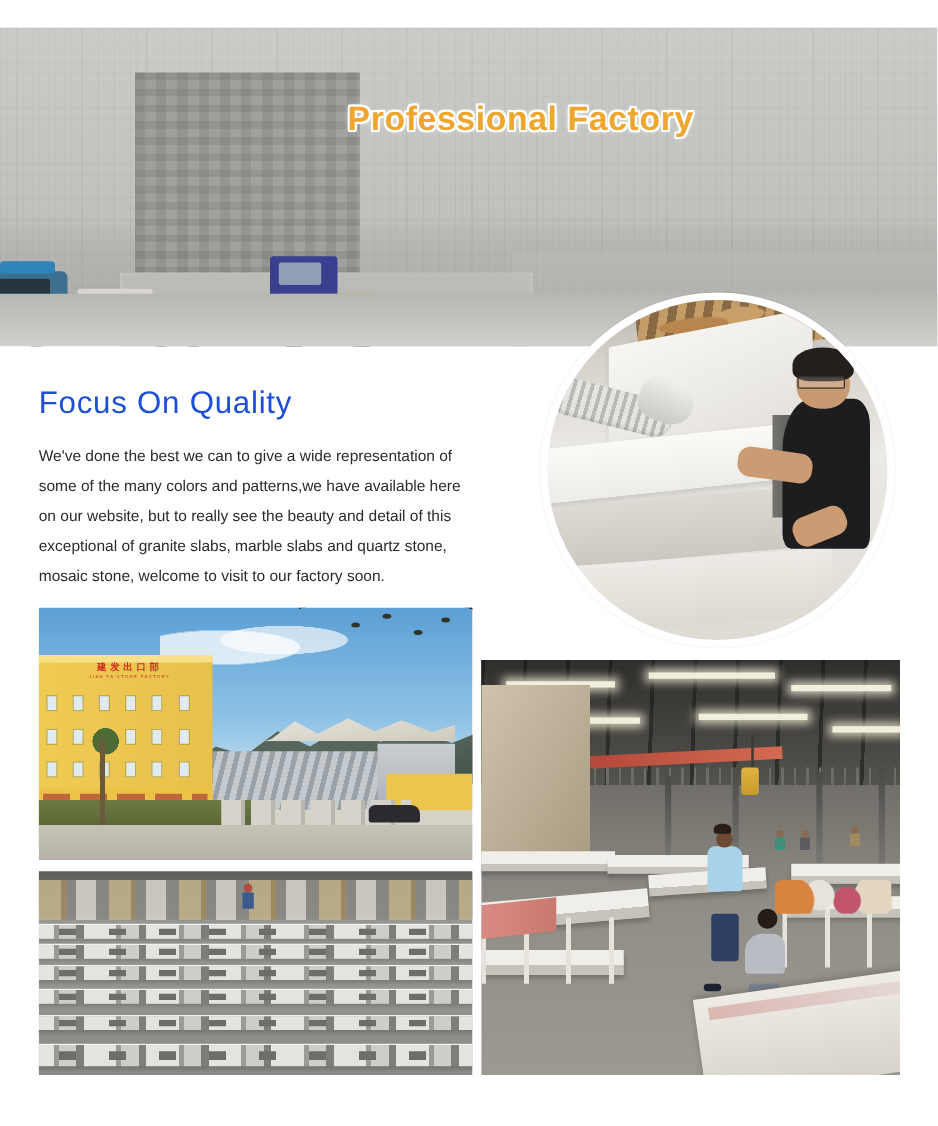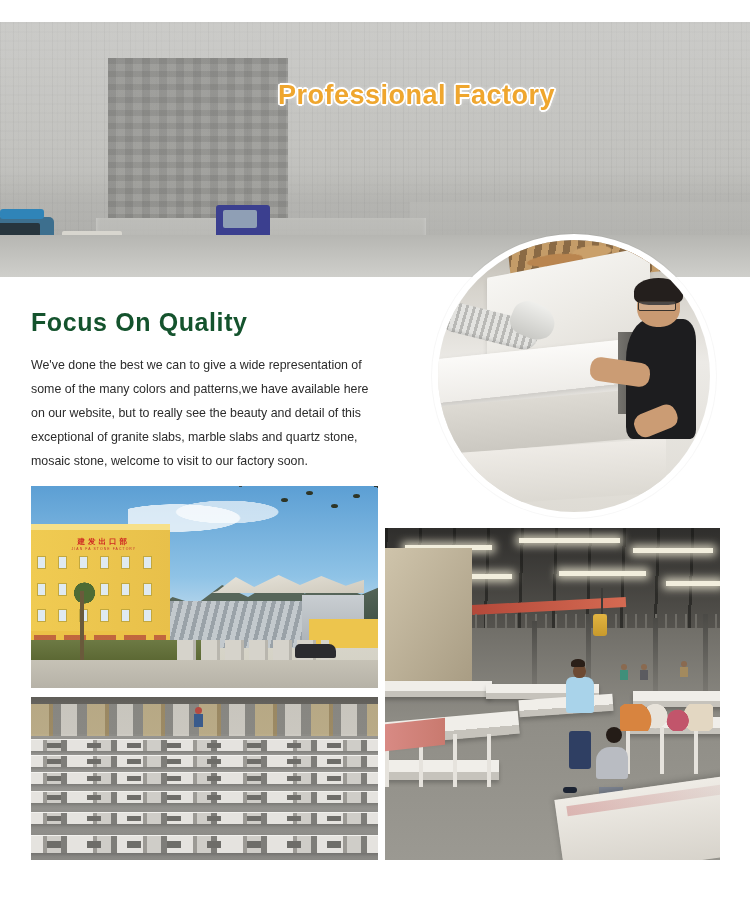--- a/index.html
+++ b/index.html
@@ -102,22 +102,22 @@
     font-size: 11.6px;
     line-height: 23px;
     color: #ffffff;
     text-shadow: 0 1px 1px rgba(70,70,70,.45);
   }
 
   
   .focus { position: absolute; left: 31px; top: 308px; width: 350px; }
   .focus-title {
     font-size: 25px;
-    font-weight: bold;
-    color: #14532d;
+    font-weight: normal;
+    color: #1d4ed8;
     letter-spacing: .6px;
     margin-bottom: 16px;
   }
   .focus-para {
     font-size: 12.4px;
     line-height: 24px;
     color: #2b2b2b;
     width: 348px;
   }
 
@@ -236,21 +236,21 @@
     background:
       linear-gradient(to bottom right, #57665a 0 60%, #3f5145 100%);
     clip-path: polygon(0 78%, 10% 50%, 20% 62%, 31% 30%, 42% 50%, 54% 22%, 66% 44%, 78% 26%, 90% 46%, 100% 30%, 100% 100%, 0 100%); }
   .bld-snow { position:absolute; left:52%; bottom:47%; width:44%; height:10%;
     background: linear-gradient(to bottom right, #e8e5dc, #cfcabd);
     clip-path: polygon(4% 90%, 16% 20%, 28% 70%, 44% 10%, 58% 60%, 72% 16%, 88% 64%, 100% 34%, 100% 100%, 0 100%); }
   .bld-main { position:absolute; left:0; top:20%; width:40%; height:62%;
     background: linear-gradient(to right, #f0cb52, #e8c04a); }
   .bld-roofline { position:absolute; left:0; top:19%; width:40%; height:3%; background:#f6e08a; }
   .bld-sign { position:absolute; left:4%; top:22%; width:34%; height:10%;
-    display:flex; flex-direction:column; justify-content:flex-end; align-items:center; }
+    display:flex; flex-direction:column; justify-content:flex-start; align-items:center; }
   .bld-sign-cn { font-size:7.5px; color:#cf2a22; font-weight:bold; letter-spacing:3px; line-height:1; }
   .bld-sign-en { font-size:3.4px; color:#c2332a; letter-spacing:1.1px; margin-top:1px; }
   .bld-win-rows { position:absolute; left:1%; top:33%; width:38%; height:38%; }
   .bld-win-rows i { position:absolute; width:9px; height:13px; background:#dfeaf1; border:.6px solid #c2a83f; }
   .bld-wall { position:absolute; left:0; top:72%; width:40%; height:22%; background:#ecc247; }
   .bld-panels { position:absolute; left:1%; top:74%; width:38%; height:16%;
     background: repeating-linear-gradient(to right, #b9563c 0 22px, #ecc247 22px 30px); opacity:.85; }
   .bld-shed { position:absolute; left:40%; top:57%; width:40%; height:23%;
     background: repeating-linear-gradient(104deg, #9aa2a8 0 4px, #c3c9cd 4px 9px); }
   .bld-shed2 { position:absolute; left:78%; top:54%; width:18%; height:26%;

